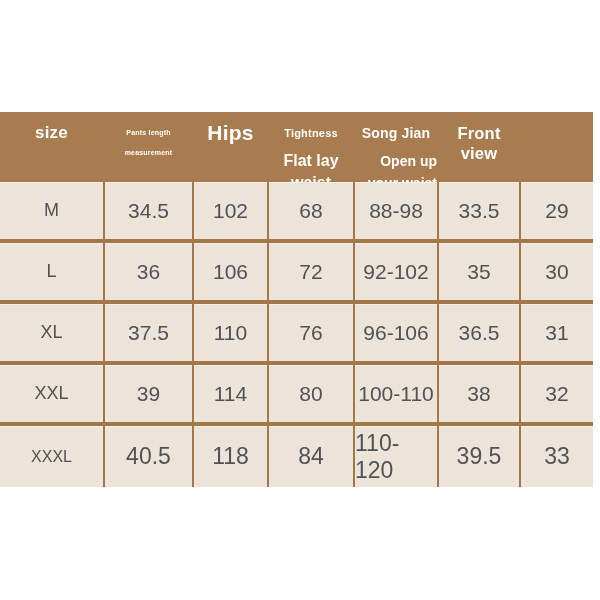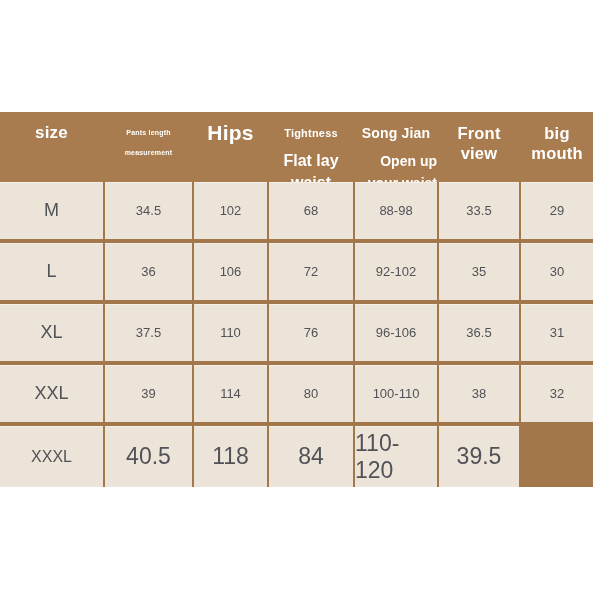--- a/index.html
+++ b/index.html
@@ -42,21 +42,21 @@
     grid-template-columns: 103px 87px 73px 84px 82px 80px 72px;
     grid-template-rows: 57px 57px 57px 57px 61px;
     gap: 4px 2px;
     background: #a2774a;
     width: 593px;
   }
   .cell {
     background: #ece4d8;
     display: flex; align-items: center; justify-content: center;
     color: #515257;
-    font-size: 13px;
+    font-size: 21px;
     box-shadow: inset 0 1px 0 rgba(255,255,255,0.45);
   }
   .c-size { font-size: 18px; }
   .r-last { font-size: 23px; }
   .r-last.c-size { font-size: 16px; }
 </style>
 </head>
 <body>
 
 <div class="chart-wrap">
@@ -74,23 +74,20 @@
     <div class="hcell">
       <span class="h1 fs-tight">Tightness</span>
       <span class="h2 fs-flat">Flat lay waist</span>
     </div>
     <div class="hcell">
       <span class="h1 fs-song">Song Jian</span>
       <span class="h2 fs-open">Open up your waist</span>
     </div>
     <div class="hcell">
       <span class="h1 fs-front">Front view</span>
-    </div>
-    <div class="hcell">
-      <span class="h1 fs-big">big mouth</span>
     </div>
   </div>
 
   <div class="tbody">
 
     <div class="cell c-size">M</div>
     <div class="cell">34.5</div>
     <div class="cell">102</div>
     <div class="cell">68</div>
     <div class="cell">88-98</div>
@@ -120,15 +117,16 @@
     <div class="cell">100-110</div>
     <div class="cell">38</div>
     <div class="cell">32</div>
 
     <div class="cell c-size r-last">XXXL</div>
     <div class="cell r-last">40.5</div>
     <div class="cell r-last">118</div>
     <div class="cell r-last">84</div>
     <div class="cell r-last">110-120</div>
     <div class="cell r-last">39.5</div>
+    <div class="cell r-last">33</div>
   </div>
 
 </div>
 
 </body></html>

